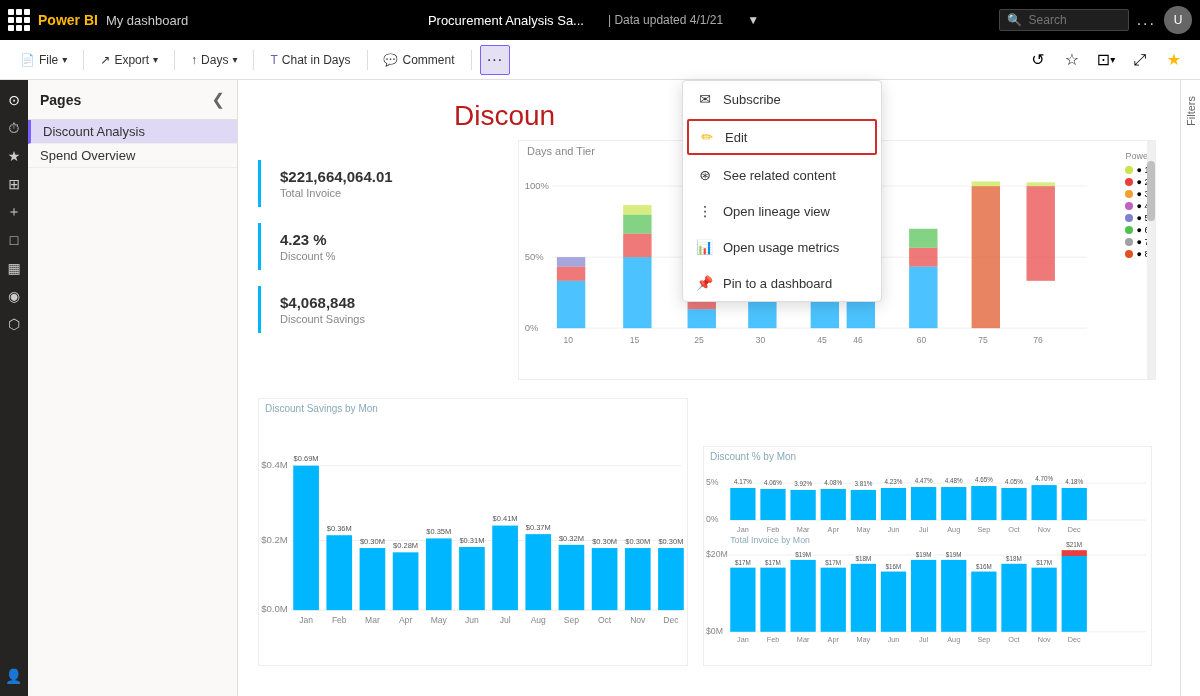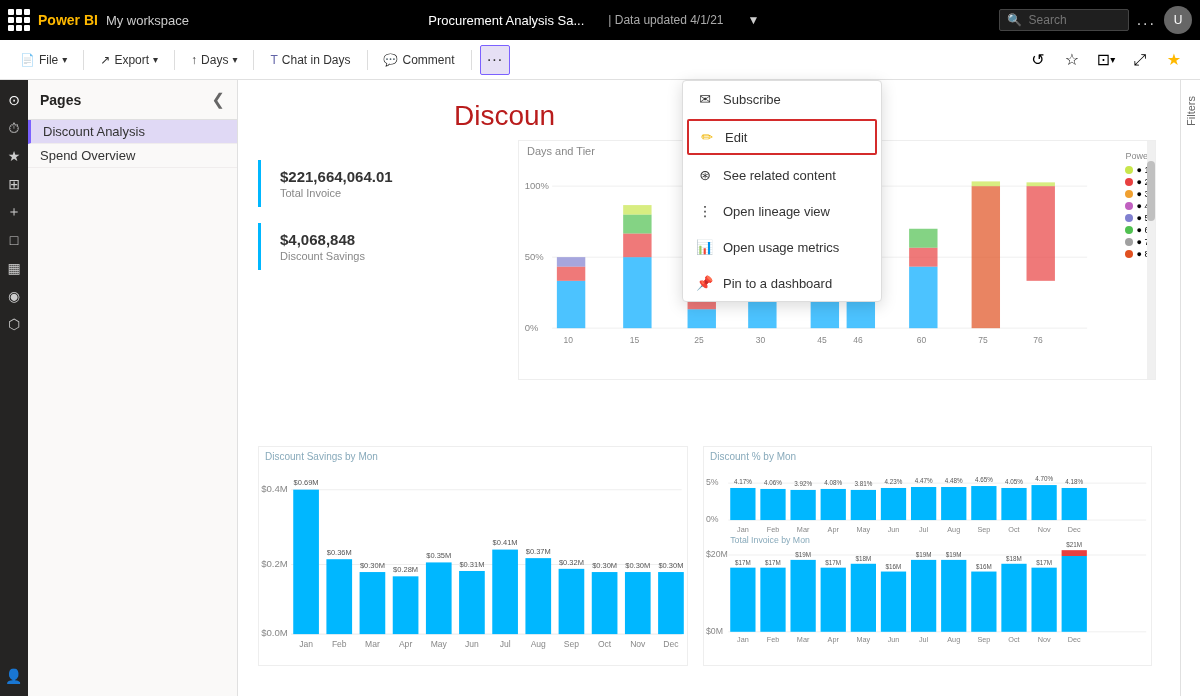--- a/index.html
+++ b/index.html
@@ -228,21 +228,21 @@
         <div class="grid-dot"></div>
         <div class="grid-dot"></div>
       <div class="grid-dot"></div>
         <div class="grid-dot"></div>
         <div class="grid-dot"></div>
       <div class="grid-dot"></div>
         <div class="grid-dot"></div>
         <div class="grid-dot"></div>
     </div>
     <span class="brand-name">Power BI</span>
-    <span class="workspace-name">My workspace</span>
+    <span class="workspace-name">My dashboard</span>
   </div>
   <div class="top-nav-center">
     <span style="color:#fff;font-size:13px;">Procurement Analysis Sa...</span>
     <span style="color:#aaa;font-size:12px;">| Data updated 4/1/21</span>
     <span style="color:#ccc;font-size:12px;">▼</span>
   </div>
   <div class="top-nav-right">
     <div class="search-box">
       <span style="color:#ccc;font-size:12px;">🔍</span>
       <input type="text" placeholder="Search" style="">
@@ -356,20 +356,24 @@
     <div class="report-canvas">
 
       <div class="discount-title">Discoun</div>
 
       <div class="kpi-section">
         <div class="kpi-card">
           <div class="kpi-value">$221,664,064.01</div>
           <div class="kpi-label">Total Invoice</div>
         </div>
         <div class="kpi-card">
+          <div class="kpi-value">4.23 %</div>
+          <div class="kpi-label">Discount %</div>
+        </div>
+        <div class="kpi-card">
           <div class="kpi-value">$4,068,848</div>
           <div class="kpi-label">Discount Savings</div>
         </div>
       </div>
 
       <div style="position:absolute;top:60px;left:280px;right:24px;height:240px;background:white;border:1px solid #eee;">
         <div style="position:absolute;top:4px;left:8px;font-size:11px;color:#888;">Days and Tier</div>
         <svg style="width:calc(100% - 30px);height:100%;" viewBox="0 0 640 200">
 
           <text x="6" y="25" font-size="10" fill="#888">100%</text>
@@ -458,21 +462,21 @@
             <div class="tier-dot" style="background:#e05020;"></div>
               <span>● 8</span>
           </div>
         </div>
         
         <div class="scrollbar-track">
           <div class="scrollbar-thumb"></div>
         </div>
       </div>
 
-      <div style="position:absolute;bottom:30px;left:20px;width:430px;height:220px;background:white;border:1px solid #eee;text-align:right;">
+      <div style="position:absolute;bottom:30px;left:20px;width:430px;height:268px;background:white;border:1px solid #eee;text-align:right;">
         <div style="position:absolute;top:4px;left:6px;font-size:10px;color:#8ab;">Discount Savings by Mon</div>
         <svg style="width:100%;height:100%;" viewBox="0 0 400 180">
 
           <text x="2" y="30" font-size="9" fill="#888">$0.4M</text>
           <text x="2" y="100" font-size="9" fill="#888">$0.2M</text>
           <text x="2" y="165" font-size="9" fill="#888">$0.0M</text>
           <line x1="30" y1="28" x2="395" y2="28" stroke="#eee" stroke-width="1"></line>
           <line x1="30" y1="98" x2="395" y2="98" stroke="#eee" stroke-width="1"></line>
           <line x1="30" y1="163" x2="395" y2="163" stroke="#eee" stroke-width="1"></line>
 

